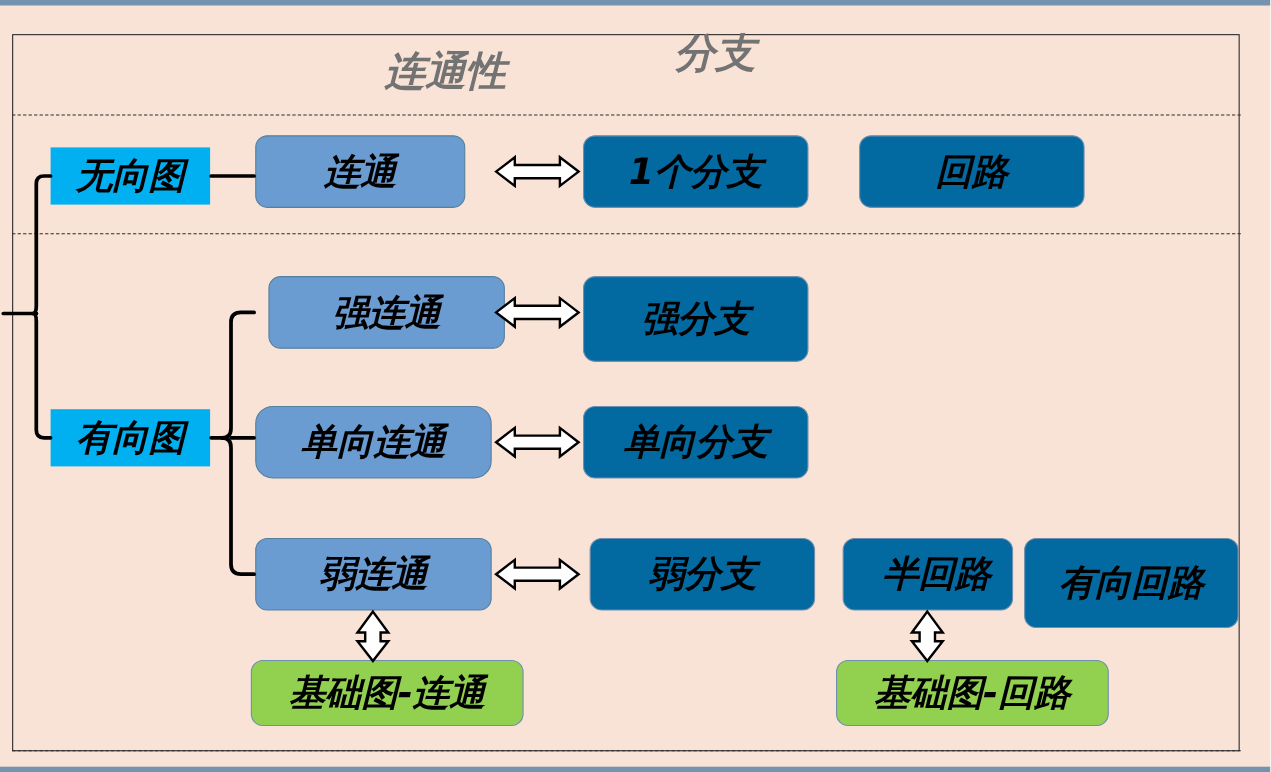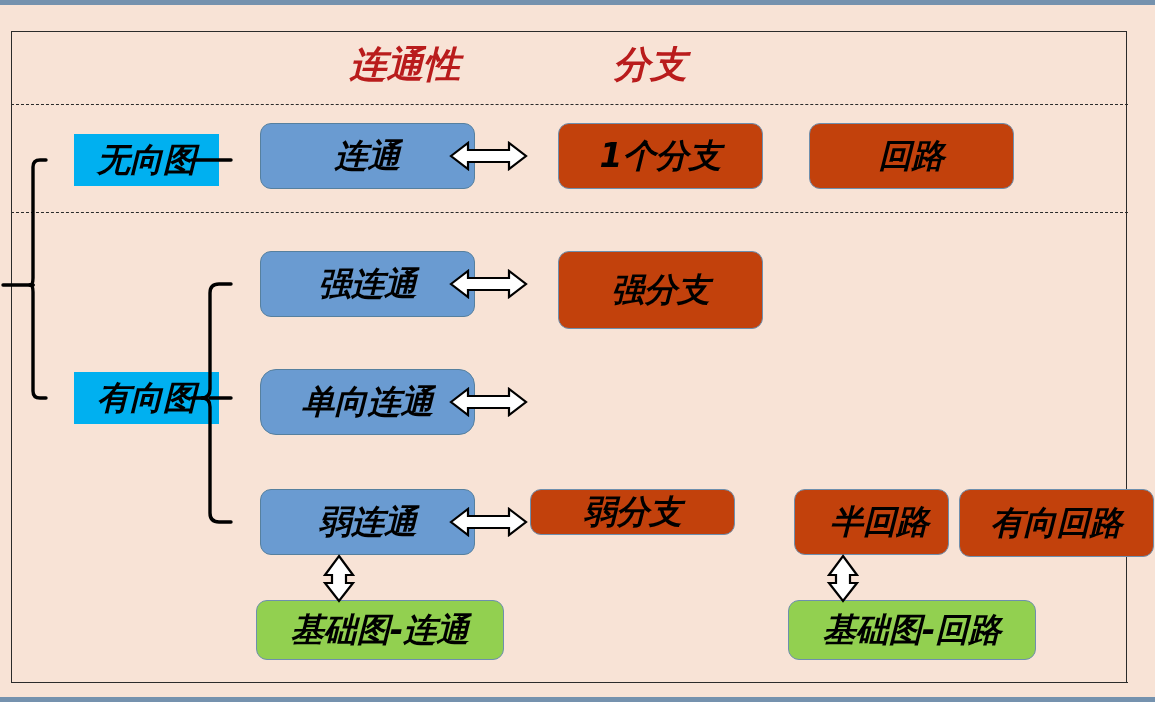--- a/index.html
+++ b/index.html
@@ -51,53 +51,52 @@
     position: absolute;
     box-sizing: border-box;
     display: flex;
     align-items: center;
     justify-content: center;
     font-weight: bold;
     font-style: italic;
     color: #000000;
     white-space: nowrap;
     letter-spacing: 0px;
-    margin-left: 28px;
   }
   .node.cyan {
     background: #00B0F0;
     border: none;
     border-radius: 0;
     font-size: 33px;
   }
   .node.blue {
     background: #6A9BD1;
     border: 1.4px solid #56809F;
     border-radius: 11px;
     font-size: 33px;
   }
   .node.orange {
-    background: #c2410c;
+    background: #0369a1;
     border: 1.6px solid #6E8FAE;
     border-radius: 11px;
     font-size: 33px;
   }
   .node.green {
     background: #92D050;
     border: 1.6px solid #6E8FAE;
     border-radius: 11px;
     font-size: 33px;
   }
 
   
   .col-header {
     position: absolute;
     font-weight: bold;
     font-style: italic;
-    color: #b91c1c;
+    color: #737373;
     font-size: 37px;
     white-space: nowrap;
     text-align: center;
   }
 
   
   svg.overlay {
     position: absolute;
     left: 0;
     top: 0;
@@ -114,38 +113,39 @@
   <div class="edge-strip top"></div>
   <div class="edge-strip bottom"></div>
 
   <div class="frame"></div>
 
   <div class="sep" style="top:104px"></div>
   <div class="sep" style="top:212px"></div>
   <div class="sep" style="top:682px"></div>
 
   <div class="col-header" style="left:290px; top:40px; width:230px;">连通性</div>
-  <div class="col-header" style="left:560px; top:40px; width:180px;">分支</div>
+  <div class="col-header" style="left:560px; top:24px; width:180px;">分支</div>
 
   <div class="node cyan" style="left:46px; top:134px; width:145px; height:52px;">无向图</div>
-  <div class="node blue" style="left:232px; top:123px; width:215px; height:66px;">连通</div>
+  <div class="node blue" style="left:232px; top:123px; width:191px; height:66px;">连通</div>
   <div class="node orange" style="left:530px; top:123px; width:205px; height:66px;">1个分支</div>
   <div class="node orange" style="left:781px; top:123px; width:205px; height:66px;">回路</div>
 
   <div class="node cyan" style="left:46px; top:372px; width:145px; height:52px;">有向图</div>
 
-  <div class="node blue" style="left:232px; top:251px; width:215px; height:66px;">强连通</div>
+  <div class="node blue" style="left:244px; top:251px; width:215px; height:66px;">强连通</div>
   <div class="node orange" style="left:530px; top:251px; width:205px; height:78px;">强分支</div>
 
   <div class="node blue" style="left:232px; top:369px; width:215px; height:66px;border-radius:16px;">单向连通</div>
+  <div class="node orange" style="left:530px; top:369px; width:205px; height:66px;">单向分支</div>
 
   <div class="node blue" style="left:232px; top:489px; width:215px; height:66px;">弱连通</div>
-  <div class="node orange" style="left:502px; top:489px; width:205px; height:46px;">弱分支</div>
+  <div class="node orange" style="left:536px; top:489px; width:205px; height:66px;">弱分支</div>
   <div class="node orange" style="left:766px; top:489px; width:155px; height:66px;padding-left:16px;">半回路</div>
-  <div class="node orange" style="left:931px; top:489px; width:195px; height:68px;">有向回路</div>
+  <div class="node orange" style="left:931px; top:489px; width:195px; height:82px;">有向回路</div>
 
   <div class="node green" style="left:228px; top:600px; width:248px; height:60px;">基础图-连通</div>
   <div class="node green" style="left:760px; top:600px; width:248px; height:60px;">基础图-回路</div>
 
   <svg class="overlay" viewBox="0 0 1155 702">
 
     <g fill="none" stroke="#000000" stroke-width="3.4" stroke-linecap="round">
 
       <path d="M 3 285 L 33 285"></path>
 

